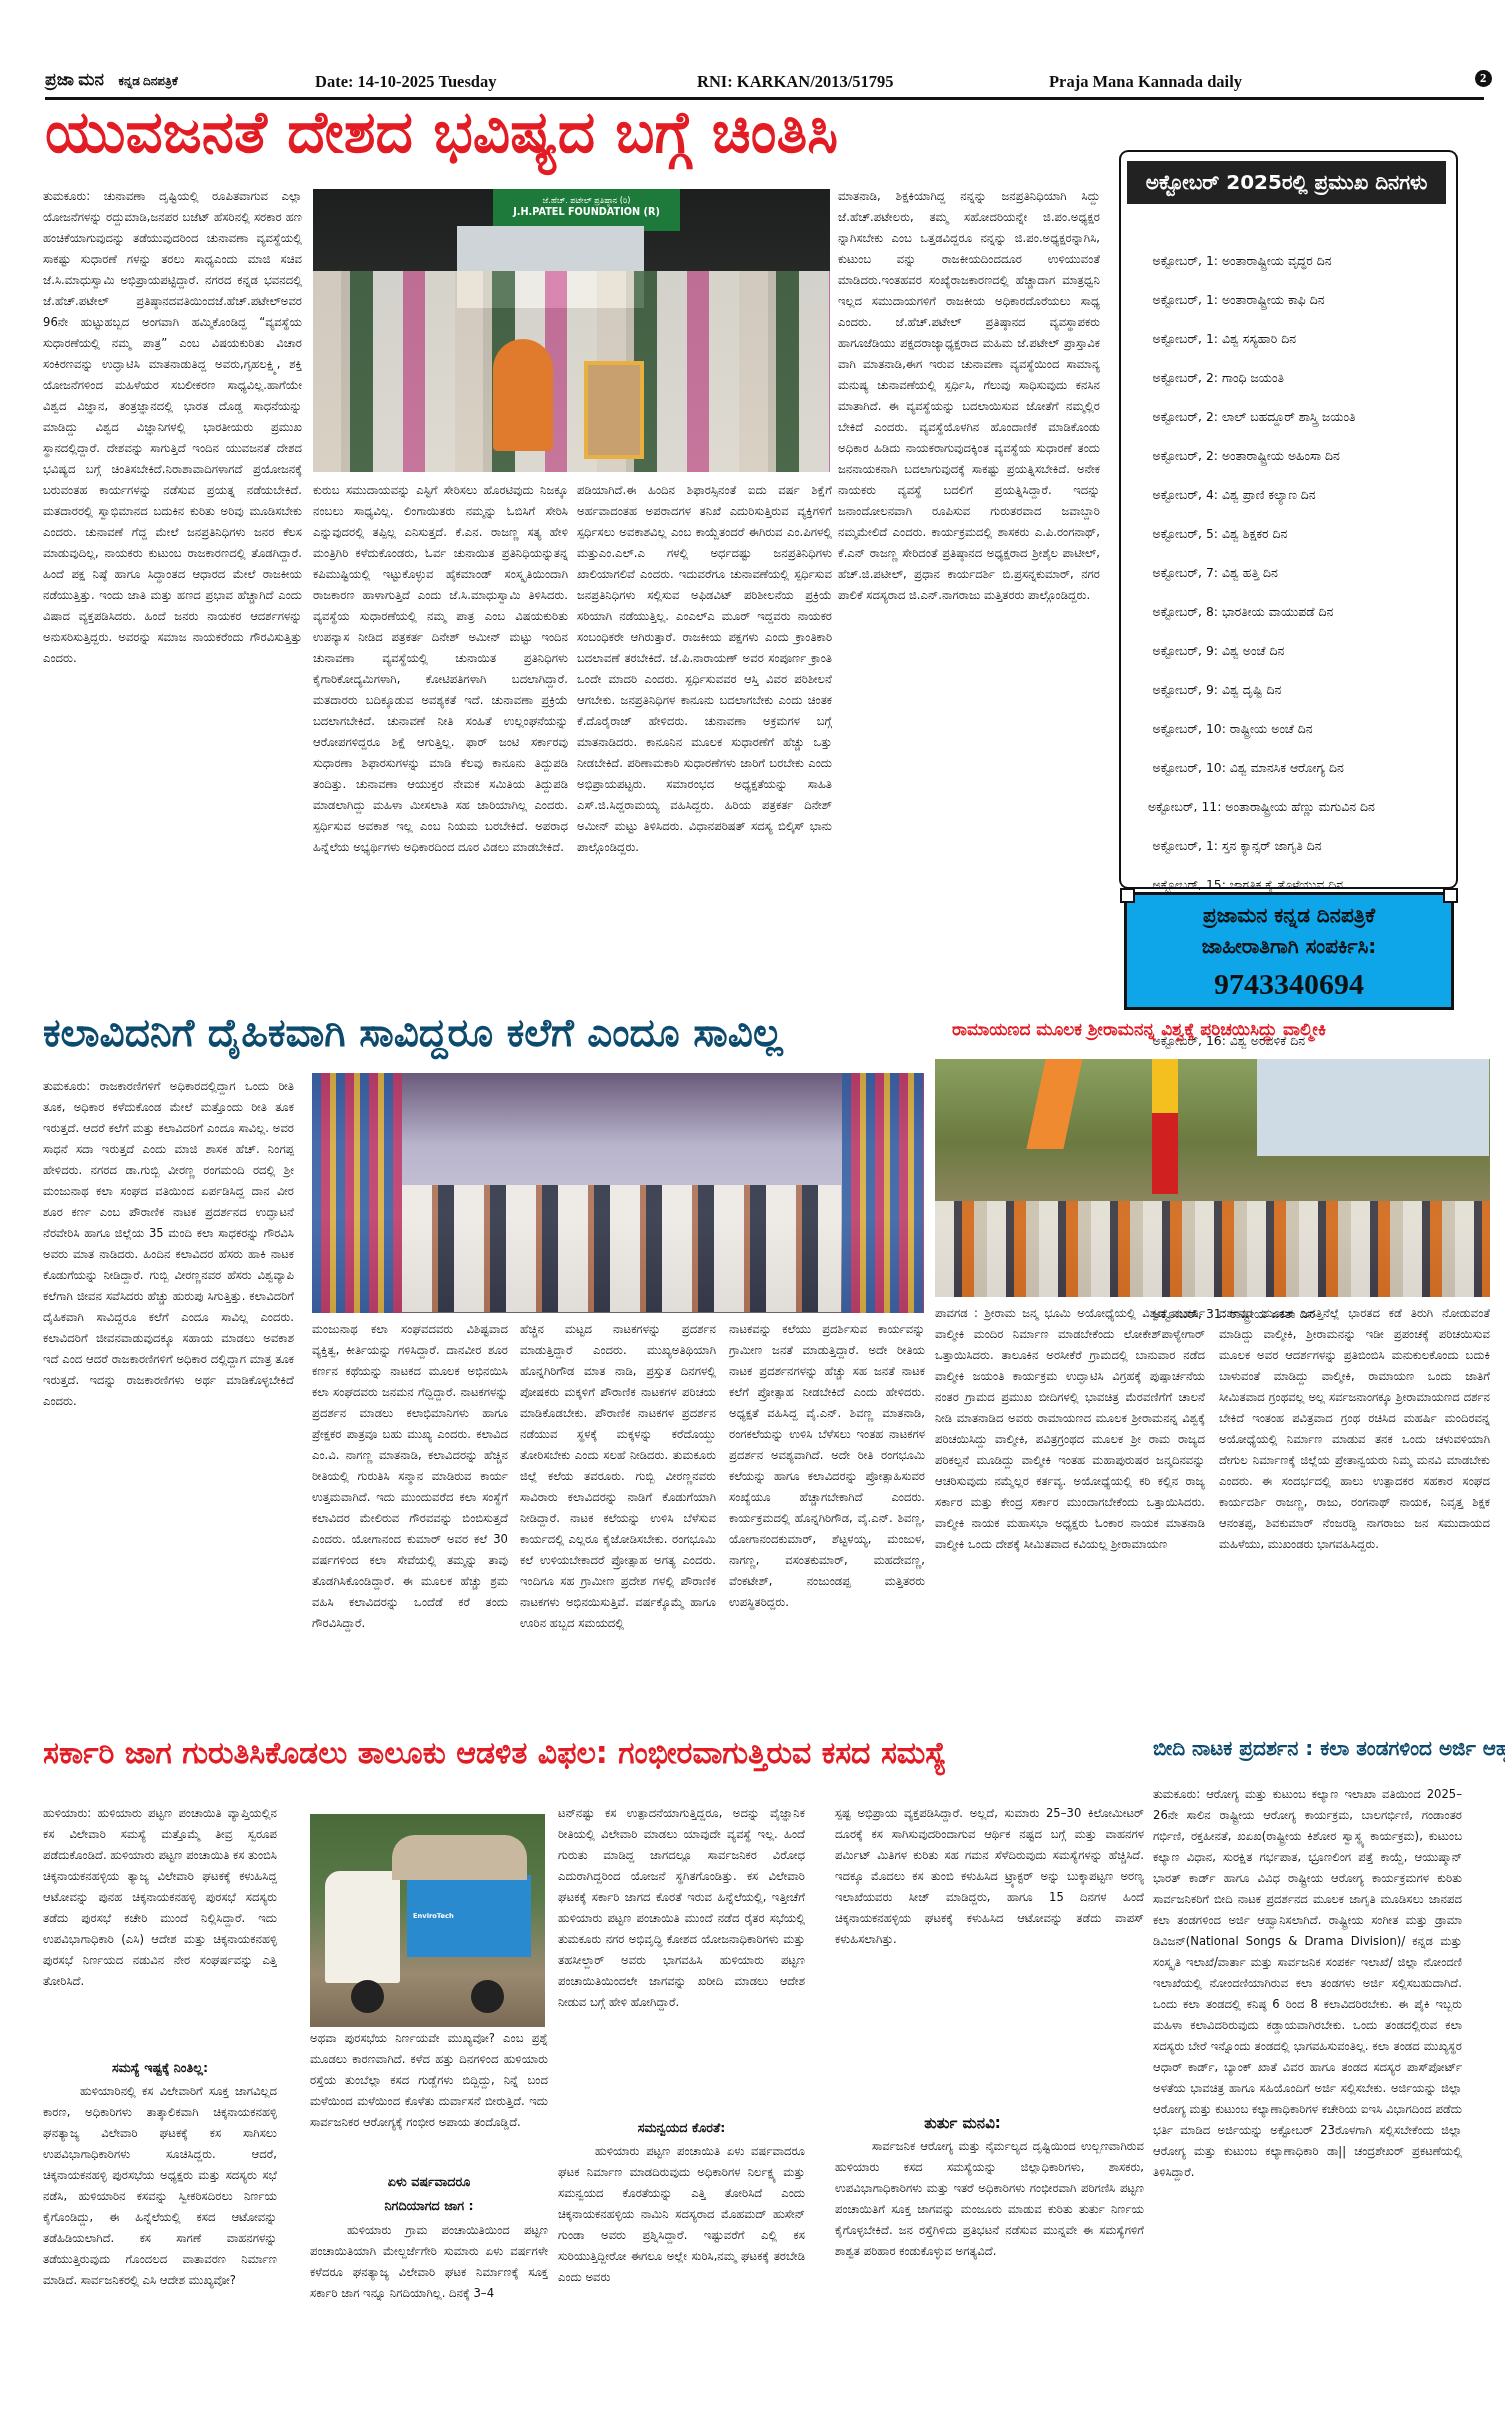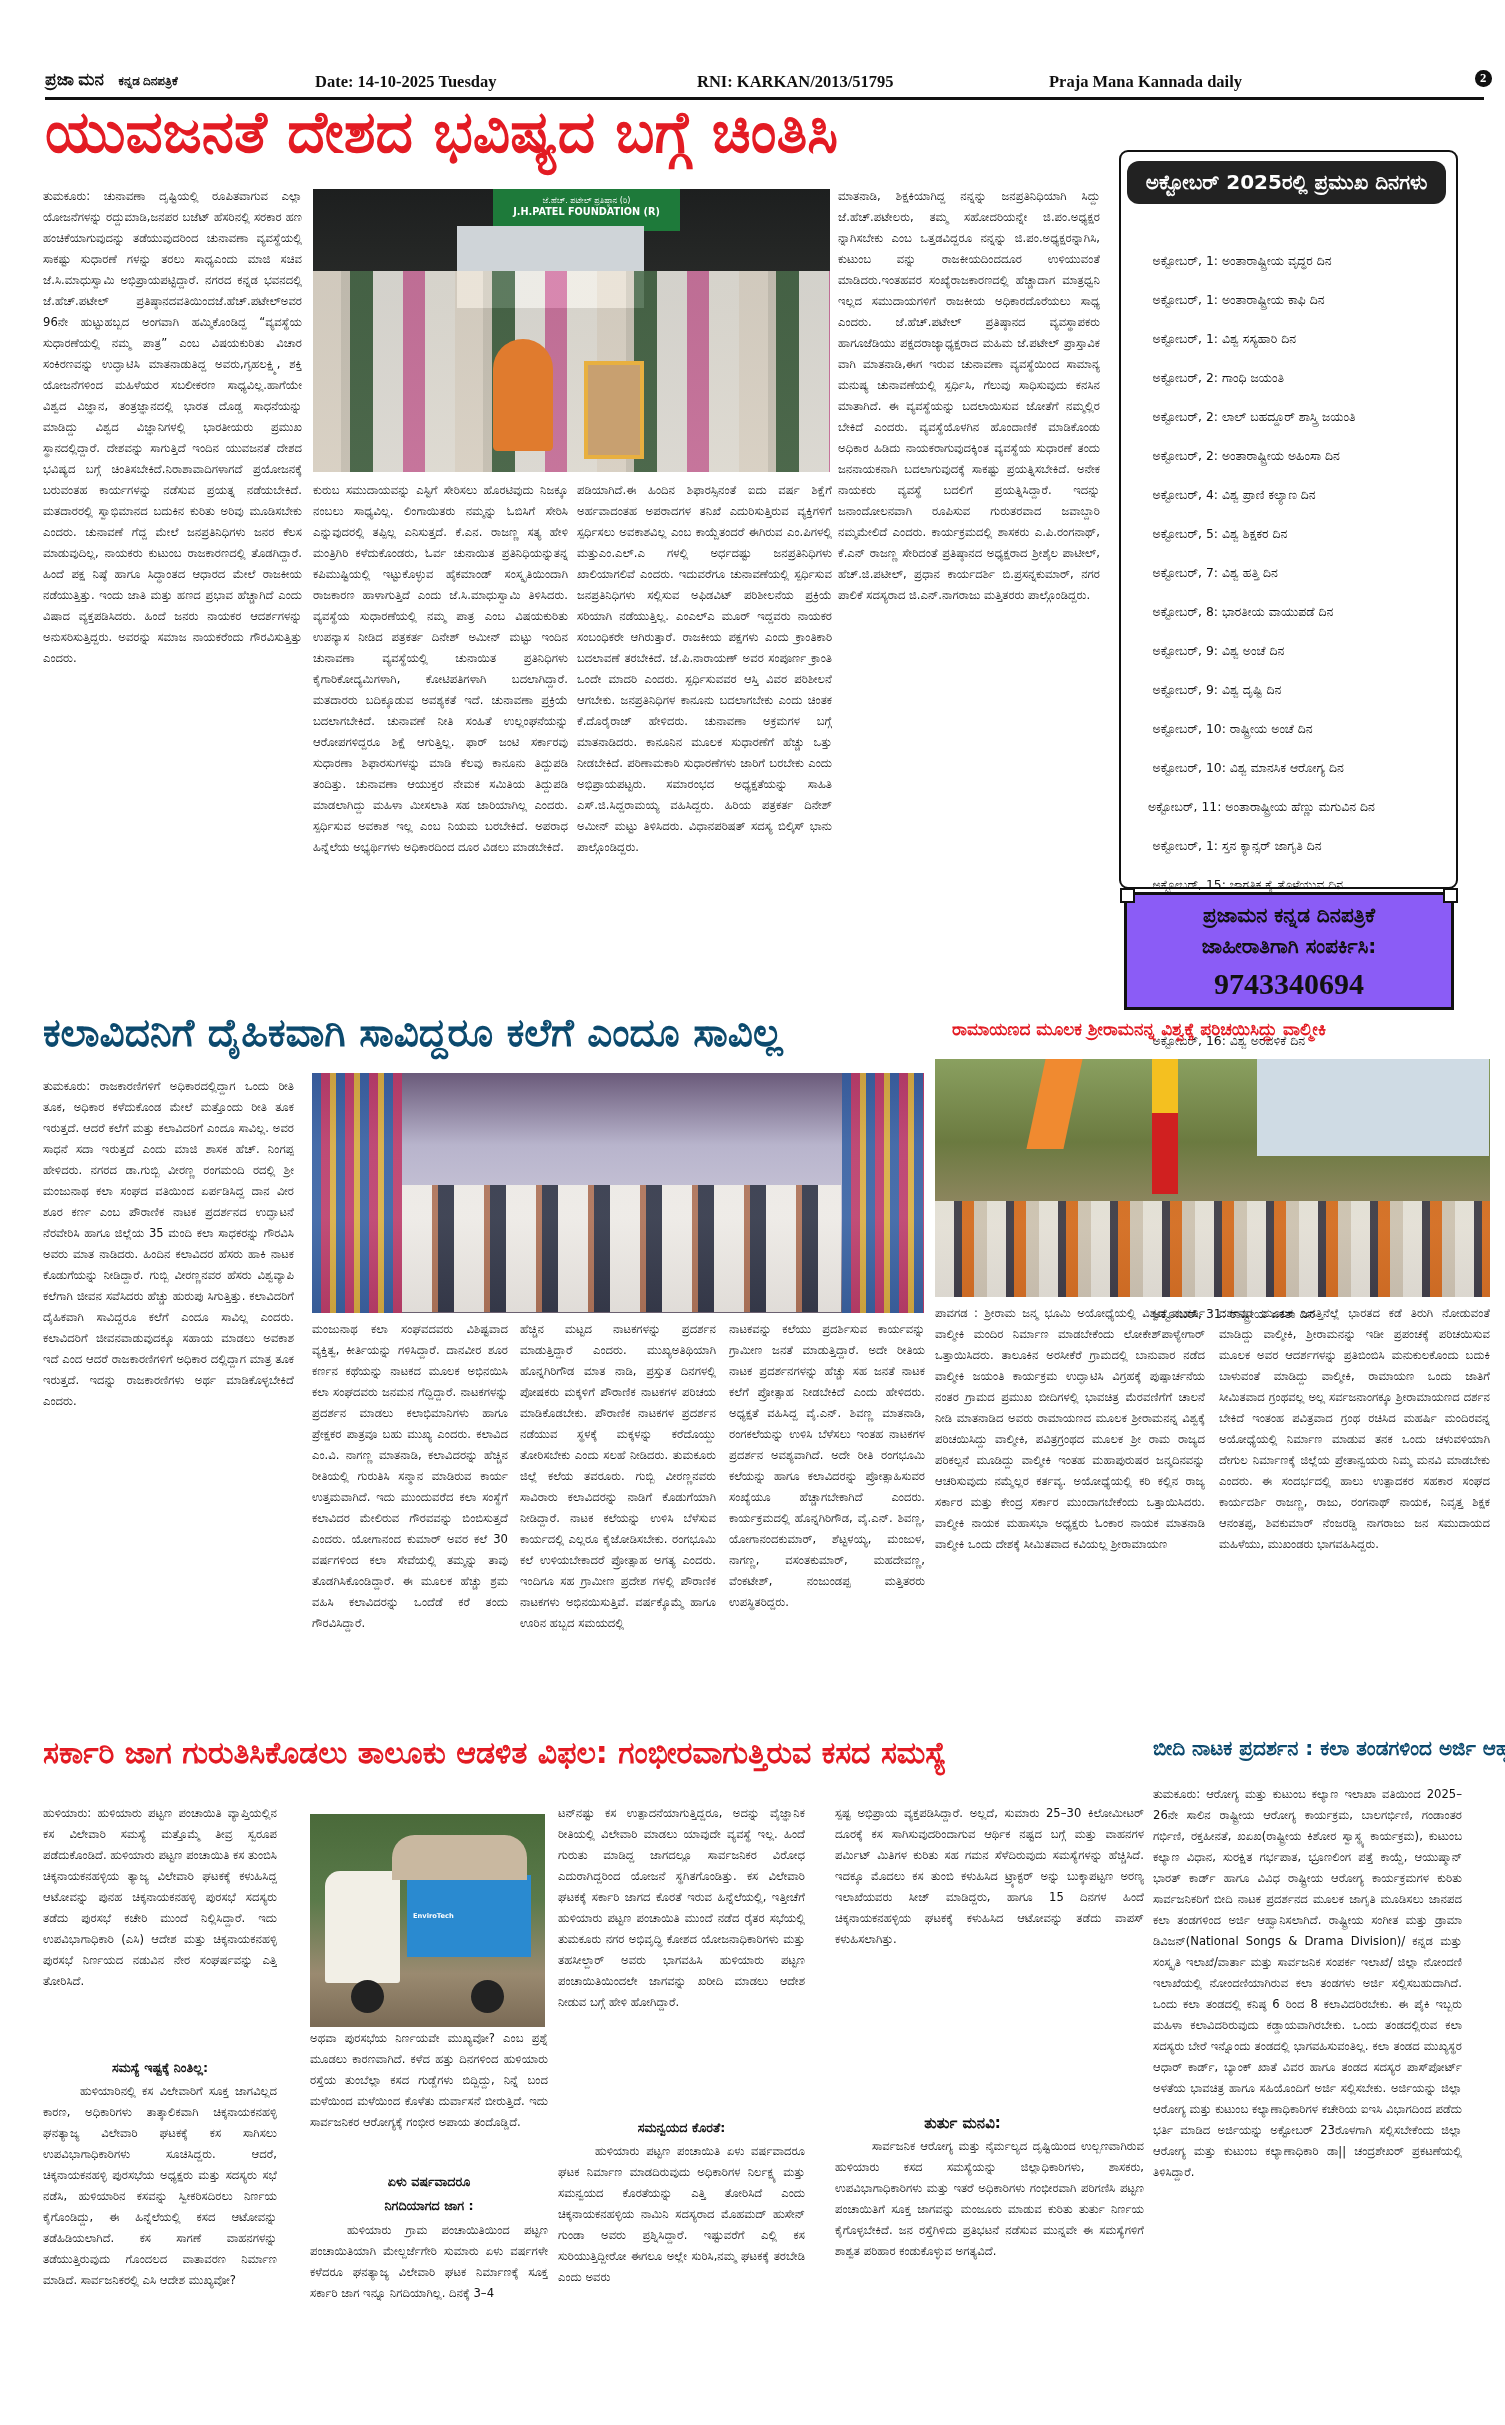--- a/index.html
+++ b/index.html
@@ -14,25 +14,25 @@
   .mh-date{left:270px;font-size:16.5px;}
   .mh-rni{left:652px;font-size:16.5px;}
   .mh-name{left:1004px;font-size:16.5px;}
   .mh-page{left:1430px;top:0;width:16.5px;height:16.5px;border-radius:50%;background:#111;color:#fff;font-size:12.7px;text-align:center;line-height:16.5px;}
   .headline-red{color:#e31b23;font-weight:bold;white-space:nowrap;line-height:1;}
   .headline-black{color:#0c4a6e;font-weight:bold;white-space:nowrap;line-height:1;}
   .col{position:absolute;font-size:11.6px;line-height:21px;text-align:justify;overflow:hidden;color:#111;}
   .photo{position:absolute;overflow:hidden;}
   
   .days-box{left:1119px;top:150px;width:335px;height:735px;border:2.2px solid #111;border-radius:9px;background:#fff;}
-  .days-title{position:absolute;left:6px;top:9px;width:319px;height:43px;background:#222;color:#fff;border-radius:12px;font-size:20px;font-weight:bold;text-align:center;line-height:43px;white-space:nowrap;overflow:hidden;}
+  .days-title{position:absolute;left:6px;top:9px;width:319px;height:43px;background:#222;color:#fff;border-radius:0;font-size:20px;font-weight:bold;text-align:center;line-height:43px;white-space:nowrap;overflow:hidden;}
   .days-list{position:absolute;left:31.5px;top:81px;width:300px;}
   .day-row{font-size:12.4px;font-weight:normal;height:23px;line-height:23px;white-space:nowrap;margin-top:16px;}
   .day-row.cont{padding-left:49px;}
-  .ad-box{left:1124px;top:892px;width:324px;height:112px;background:#8b5cf6;border:3px solid #111;}
+  .ad-box{left:1124px;top:892px;width:324px;height:112px;background:#0ea5e9;border:3px solid #111;}
   .ad-box .corner{position:absolute;width:10.5px;height:10.5px;background:#fff;border:2.2px solid #111;}
   .ad-line{position:absolute;left:0;width:100%;text-align:center;font-weight:bold;white-space:nowrap;}
   .subhead{font-weight:bold;text-align:center;}
 </style>
 </head>
 <body>
 
 <div class="abs masthead">
   <div class="mh-item mh-logo">
     <span class="brand">ಪ್ರಜಾ ಮನ</span>

